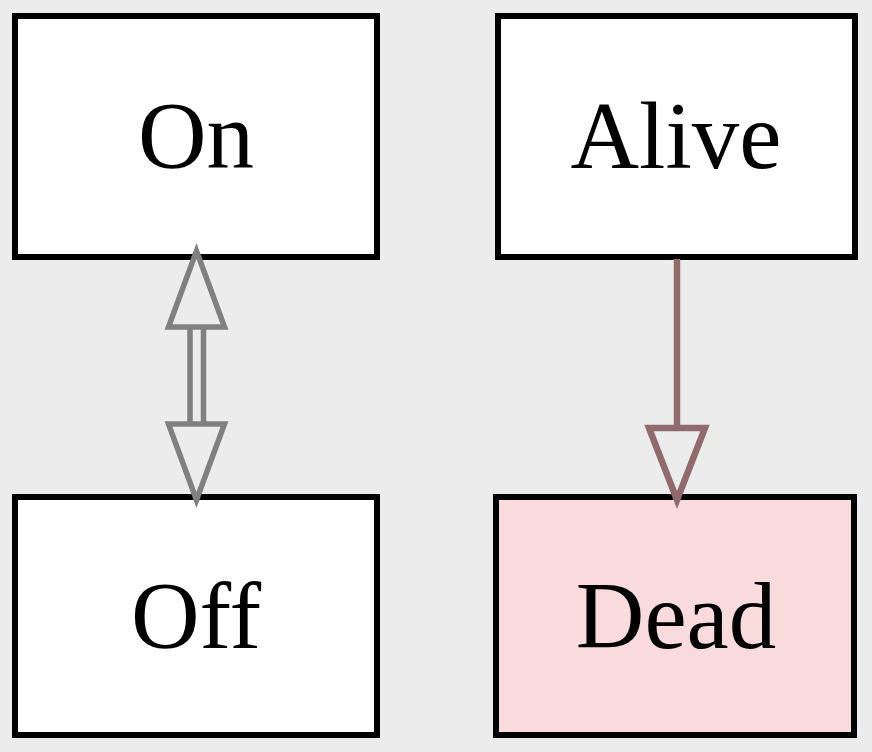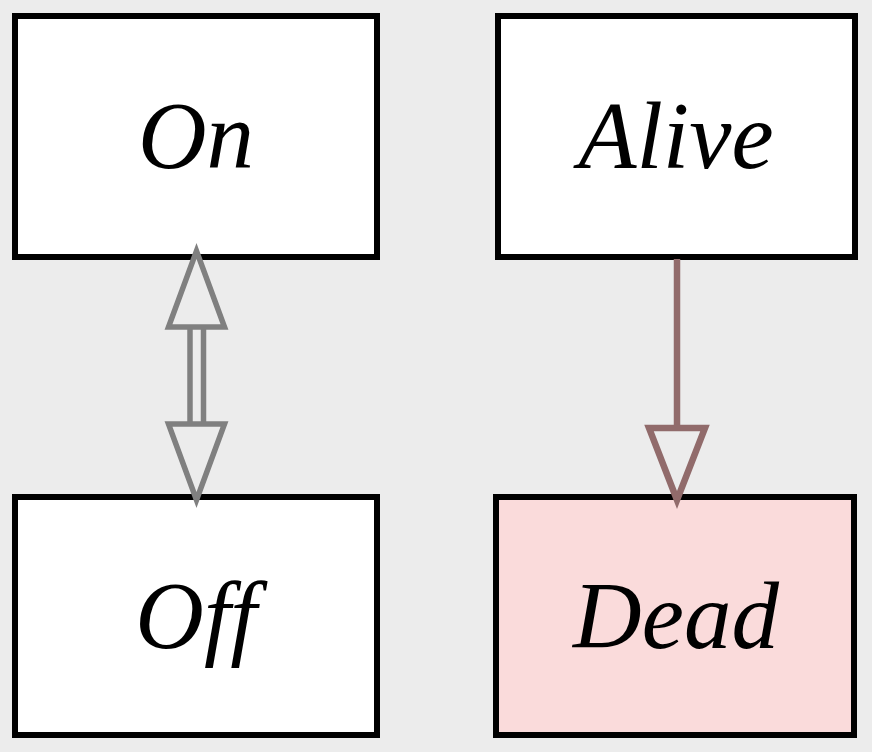--- a/index.html
+++ b/index.html
@@ -2,21 +2,20 @@
 <html><head>
 <meta charset="utf-8">
 <style>
   html, body { margin: 0; padding: 0; }
   body { background: #ececec; }
   .canvas {
     position: relative;
     width: 872px;
     height: 752px;
     overflow: hidden;
-    font-style: italic;
   }
   .canvas svg { display: block; width: 872px; height: 752px; }
   text.node-label {
     font-family: "Liberation Serif", "DejaVu Serif", serif;
     font-size: 95px;
     fill: #000000;
     text-anchor: middle;
   }
   .node-rect { stroke-width: 6; }
   .edge-shaft-double { stroke-width: 5.5; fill: none; }

